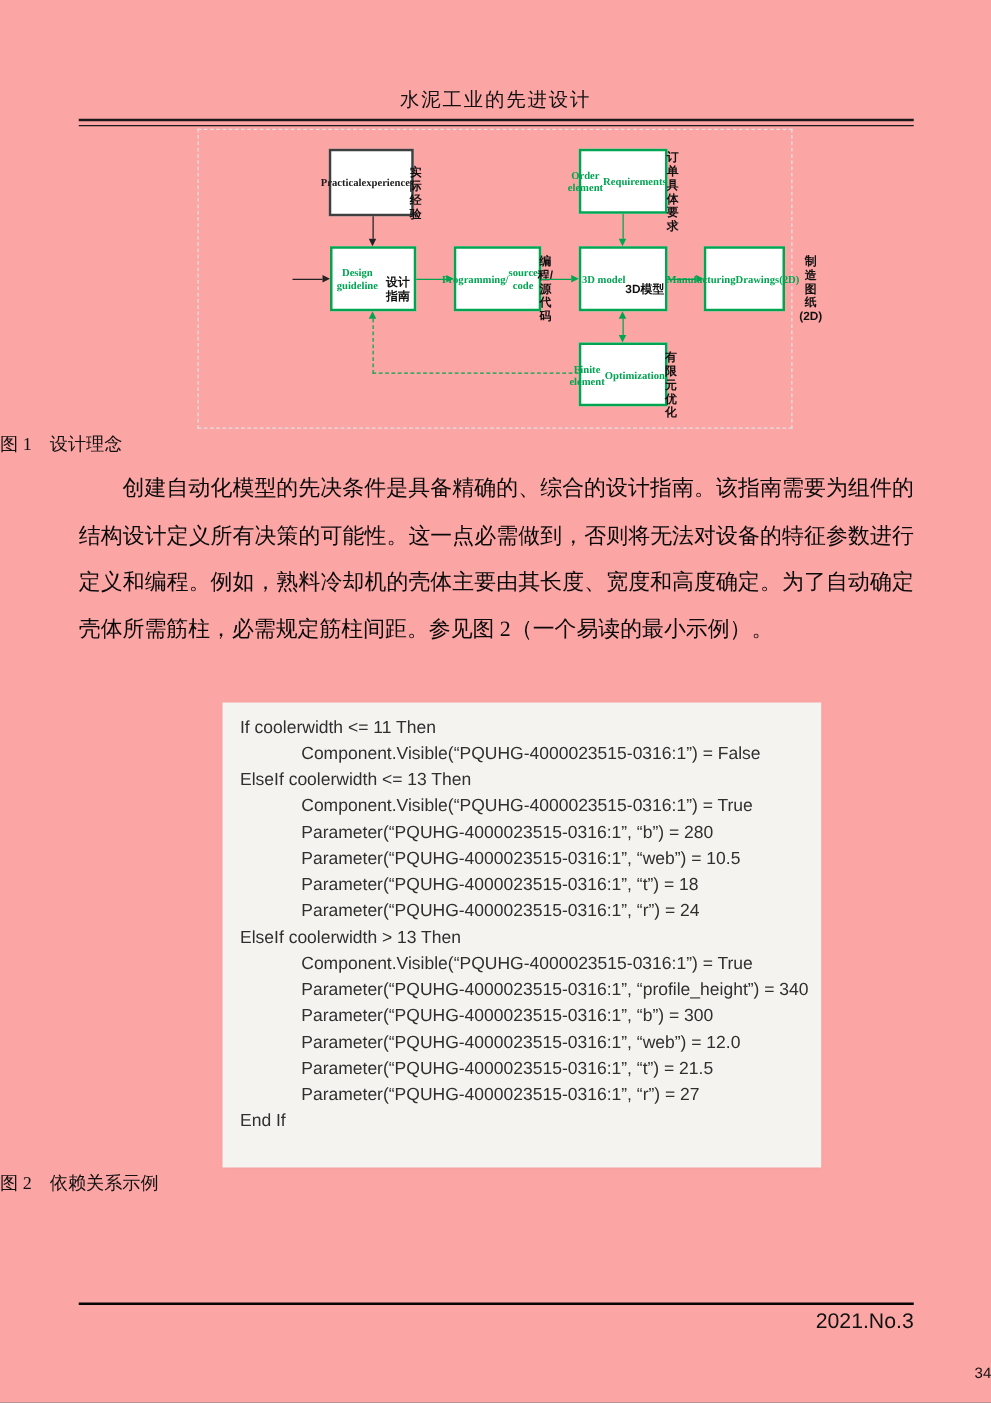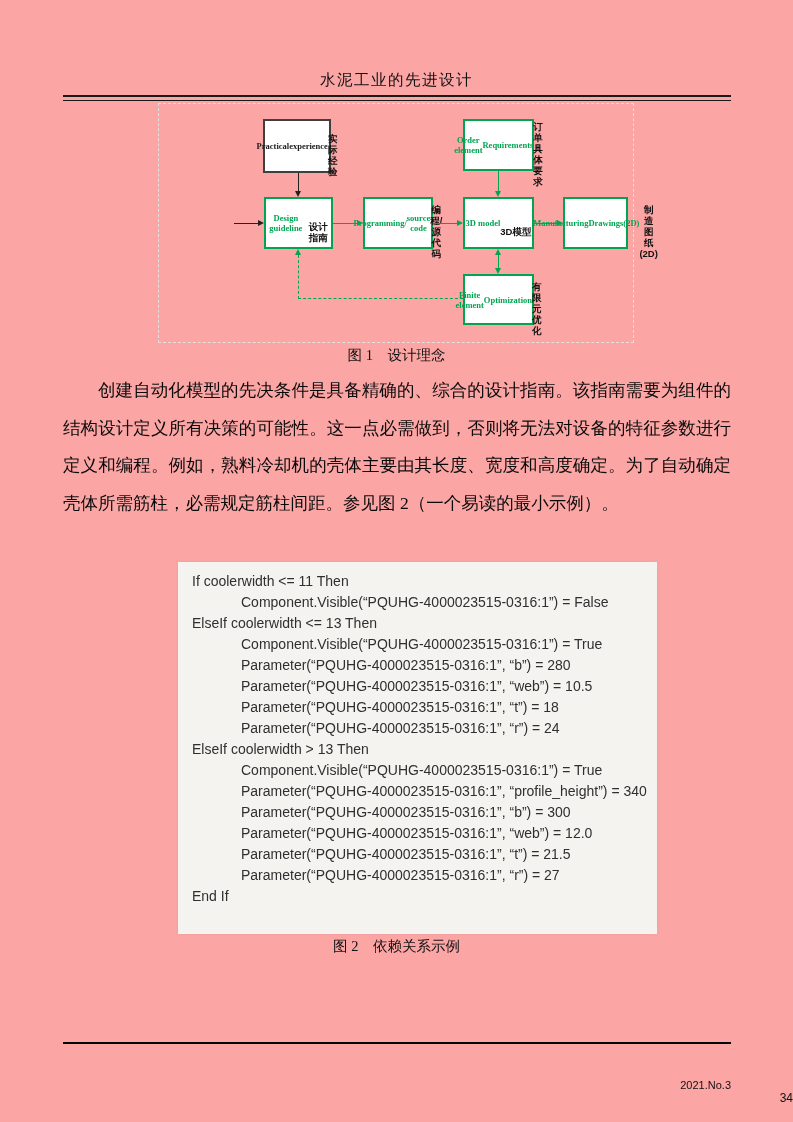--- a/index.html
+++ b/index.html
@@ -25,37 +25,37 @@
   .line-h{position:absolute;height:0;border-top:1.5px solid currentColor;}
   .dash-v{position:absolute;width:0;border-left:1.6px dashed currentColor;}
   .dash-h{position:absolute;height:0;border-top:1.6px dashed currentColor;}
   .tri{position:absolute;width:0;height:0;}
   .tri-down{border-left:3.5px solid transparent;border-right:3.5px solid transparent;border-top:6px solid currentColor;}
   .tri-up{border-left:3.5px solid transparent;border-right:3.5px solid transparent;border-bottom:6px solid currentColor;}
   .tri-right{border-top:3.5px solid transparent;border-bottom:3.5px solid transparent;border-left:6px solid currentColor;}
   .c-black{color:#222;}
   .c-green{color:var(--green,#00a552);}
   
-  .caption{position:absolute;left:0;width:100%;text-align:center;font-size:14.5px;color:#111;}
+  .caption{position:absolute;left:0;width:100%;text-align:left;font-size:14.5px;color:#111;}
   .cap1{top:346px;} .cap2{top:937px;}
   .body-text{position:absolute;left:63px;width:668px;margin:0;text-align:justify;text-indent:2em;
         font-size:17.5px;line-height:37.5px;color:#0a0a0a;}
   .p1{top:372px;} .p2{top:959px;}
   
   .codeblock{position:absolute;left:178px;top:562px;width:479px;height:372px;box-sizing:border-box;
         background:var(--codebg,#f4f3f0);padding:9px 0 0 14px;box-shadow:0 0 4px rgba(0,0,0,0.06);}
   .code-line{font-family:"Liberation Sans",sans-serif;font-weight:400;font-size:14px;line-height:21px;
         color:var(--codetext,#2f2f2f);white-space:pre;}
   .ind{padding-left:49px;}
   
   .footer-rule{position:absolute;left:63px;top:1042px;width:668px;height:0;border-top:2.5px solid #050505;}
   .footer-page{position:absolute;top:1047px;left:0;width:100%;text-align:right;
         font-family:"Liberation Sans",sans-serif;font-size:12px;color:#111;margin-top:44px;}
   .footer-issue{position:absolute;top:1047px;right:62px;
-        font-family:"Liberation Sans",sans-serif;font-size:11px;color:#111;margin-top:32px;}
+        font-family:"Liberation Sans",sans-serif;font-size:17px;color:#111;}
 </style>
 </head>
 <body>
 
 <div class="page">
 
   <div class="header-title">水泥工业的先进设计</div>
   <div class="header-rule"></div>
 
   <div class="fig1">

